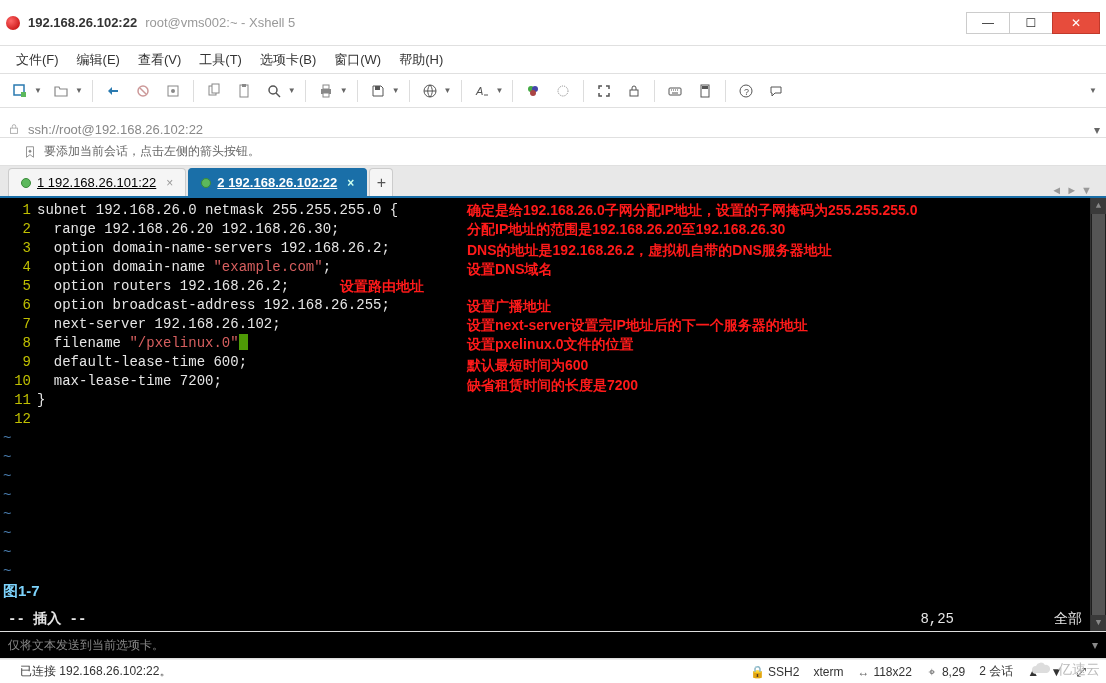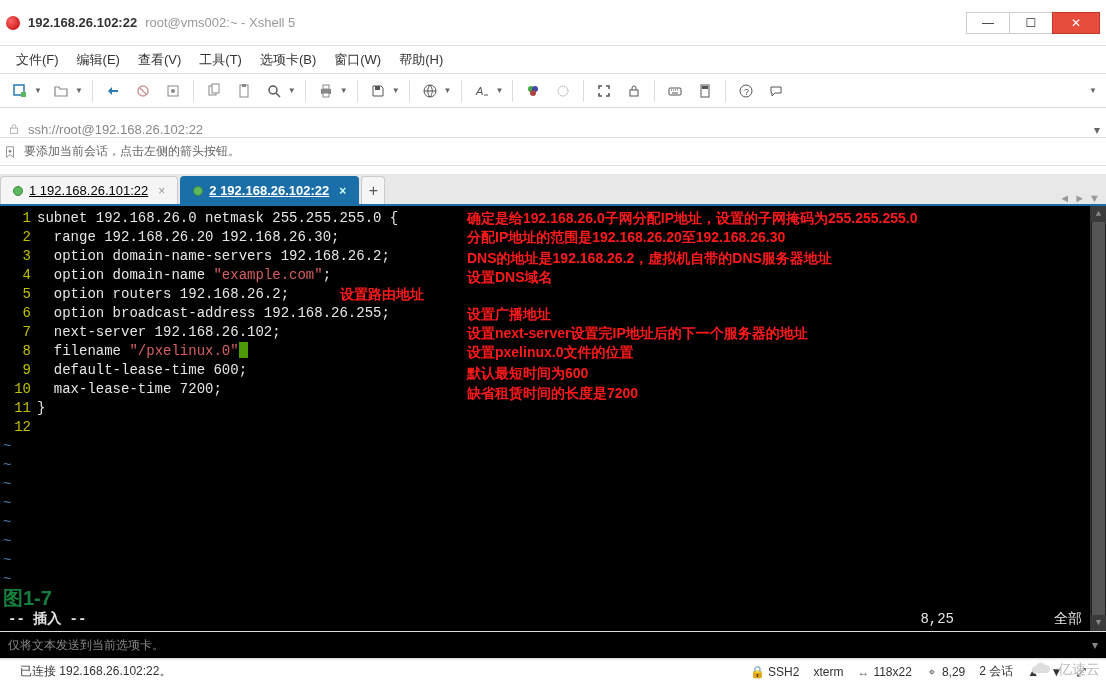--- a/index.html
+++ b/index.html
@@ -76,36 +76,35 @@
   gap: 6px;
 }
 .addr-lock { width: 16px; height: 16px; display: flex; align-items: center; justify-content: center; color: #888; }
 .addr-text { flex: 1; color: #888; font-size: 13px; }
 .addr-drop { color: #666; }
 
 .hintbar {
   height: 28px;
   display: flex;
   align-items: center;
-  padding: 0 2px;
+  padding: 0 22px;
   gap: 6px;
   border-bottom: 1px solid #e0e0e0;
   color: #666;
 }
 .hintbar .hicon { width: 16px; height: 16px; display: flex; align-items: center; justify-content: center; }
 
 .tabbar {
   height: 32px;
   background: #e8e8e8;
   display: flex;
   align-items: flex-end;
-  padding: 0 0;
+  padding: 0 8px;
   border-bottom: 2px solid #1a6fa8;
   position: relative;
-  margin-top: 8px;
 }
 .tab {
   height: 28px;
   padding: 0 12px;
   display: flex;
   align-items: center;
   gap: 6px;
   background: #f5f5f5;
   border: 1px solid #ccc;
   border-bottom: none;
@@ -143,21 +142,21 @@
   padding: 3px 0 3px 3px;
   position: relative;
 }
 .term-line { display: flex; white-space: pre; }
 .ln { width: 28px; text-align: right; color: #c0c000; margin-right: 6px; }
 .code-white { color: #e5e5e5; }
 .code-str { color: #d75f5f; }
 .cursor { background: #4e9a06; color: #000; display: inline-block; width: 9px; height: 16px; vertical-align: text-bottom; }
 .tilde { color: #4a7eb0; }
 .annot { position: absolute; color: #ff1a1a; font-family: "Microsoft YaHei", sans-serif; font-weight: bold; font-size: 14px; white-space: nowrap; }
-.figlabel { color: #15803d; font-weight: bold; font-family: Arial, sans-serif; font-size: 20px; }
+.figlabel { color: #7dd3fc; font-weight: bold; font-family: Arial, sans-serif; font-size: 15px; }
 .term-statusbar {
   position: absolute;
   left: 0; right: 0; bottom: 0;
   height: 24px;
   display: flex;
   align-items: center;
   padding: 0 8px;
   font-family: "Courier New", monospace;
   color: #e5e5e5;
   font-size: 14px;

